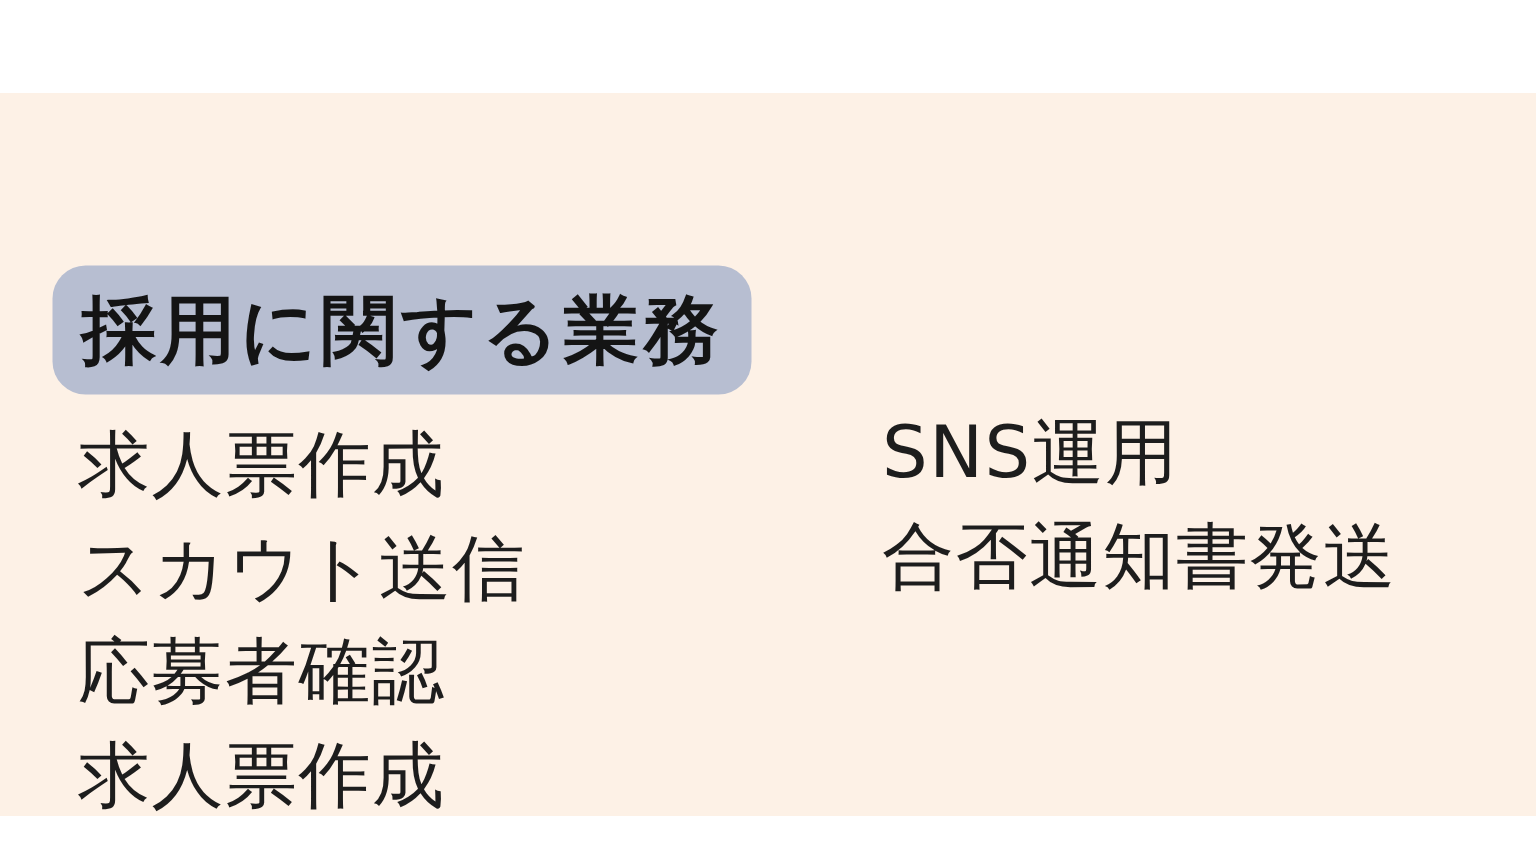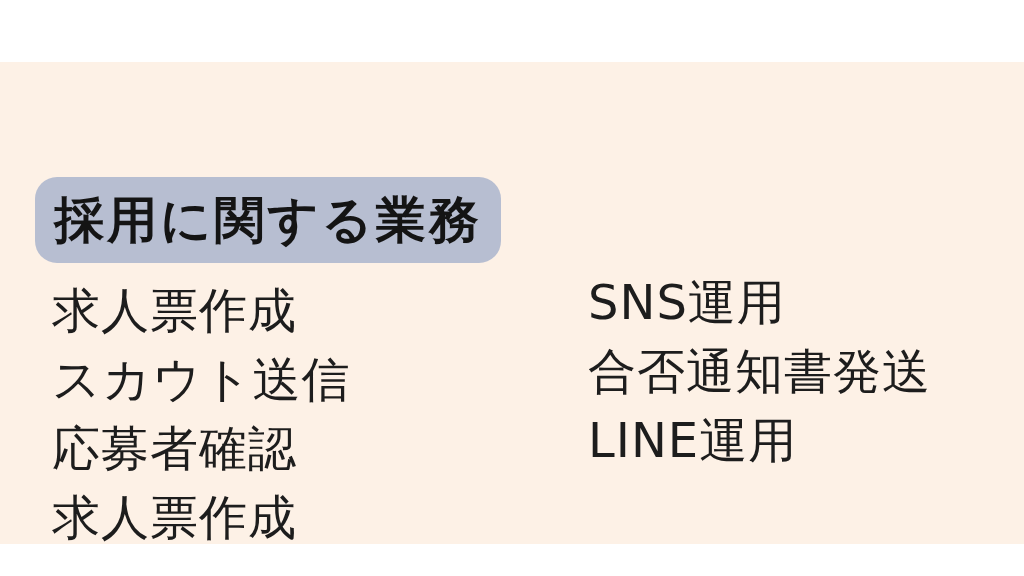--- a/index.html
+++ b/index.html
@@ -89,18 +89,17 @@
     <div class="task-column column-left">
       <div class="list-item">求人票作成</div>
       <div class="list-item">スカウト送信</div>
       <div class="list-item">応募者確認</div>
       <div class="list-item">求人票作成</div>
     </div>
 
     <div class="task-column column-right">
       <div class="list-item">SNS運用</div>
       <div class="list-item">合否通知書発送</div>
-      <div class="list-item">LINE運用</div>
     </div>
 
   </div>
 
 </div>
 
 </body></html>

